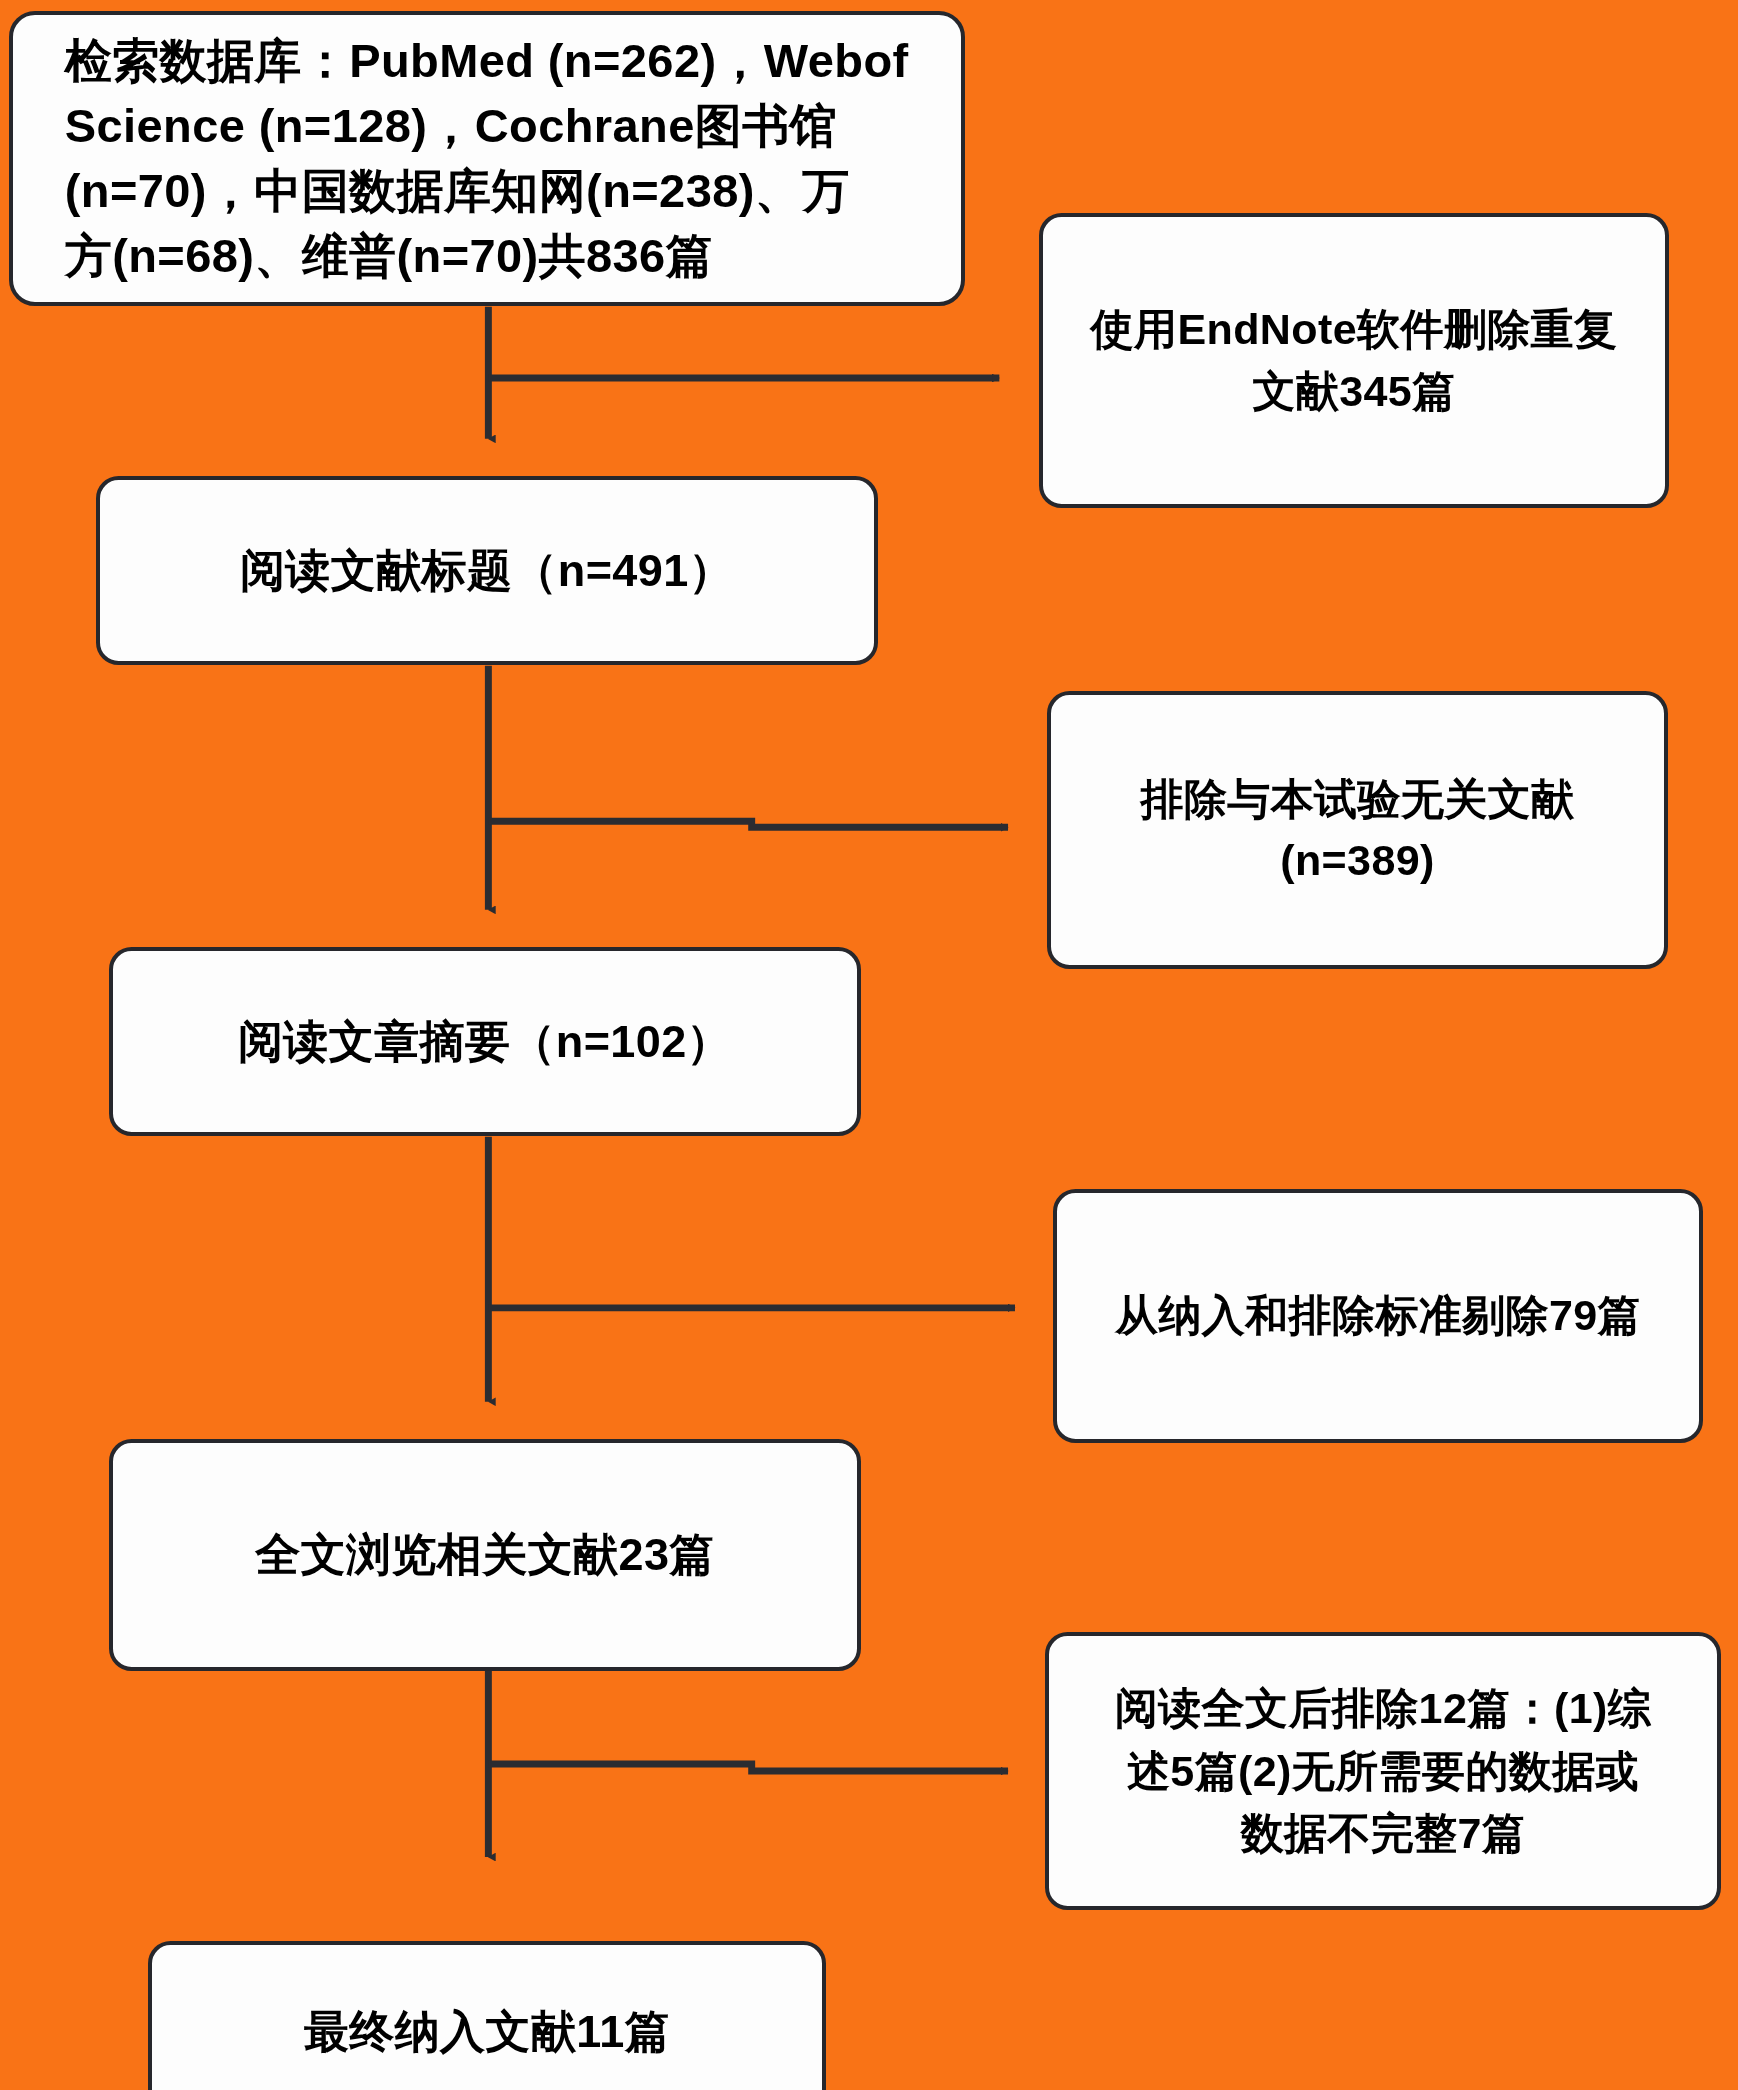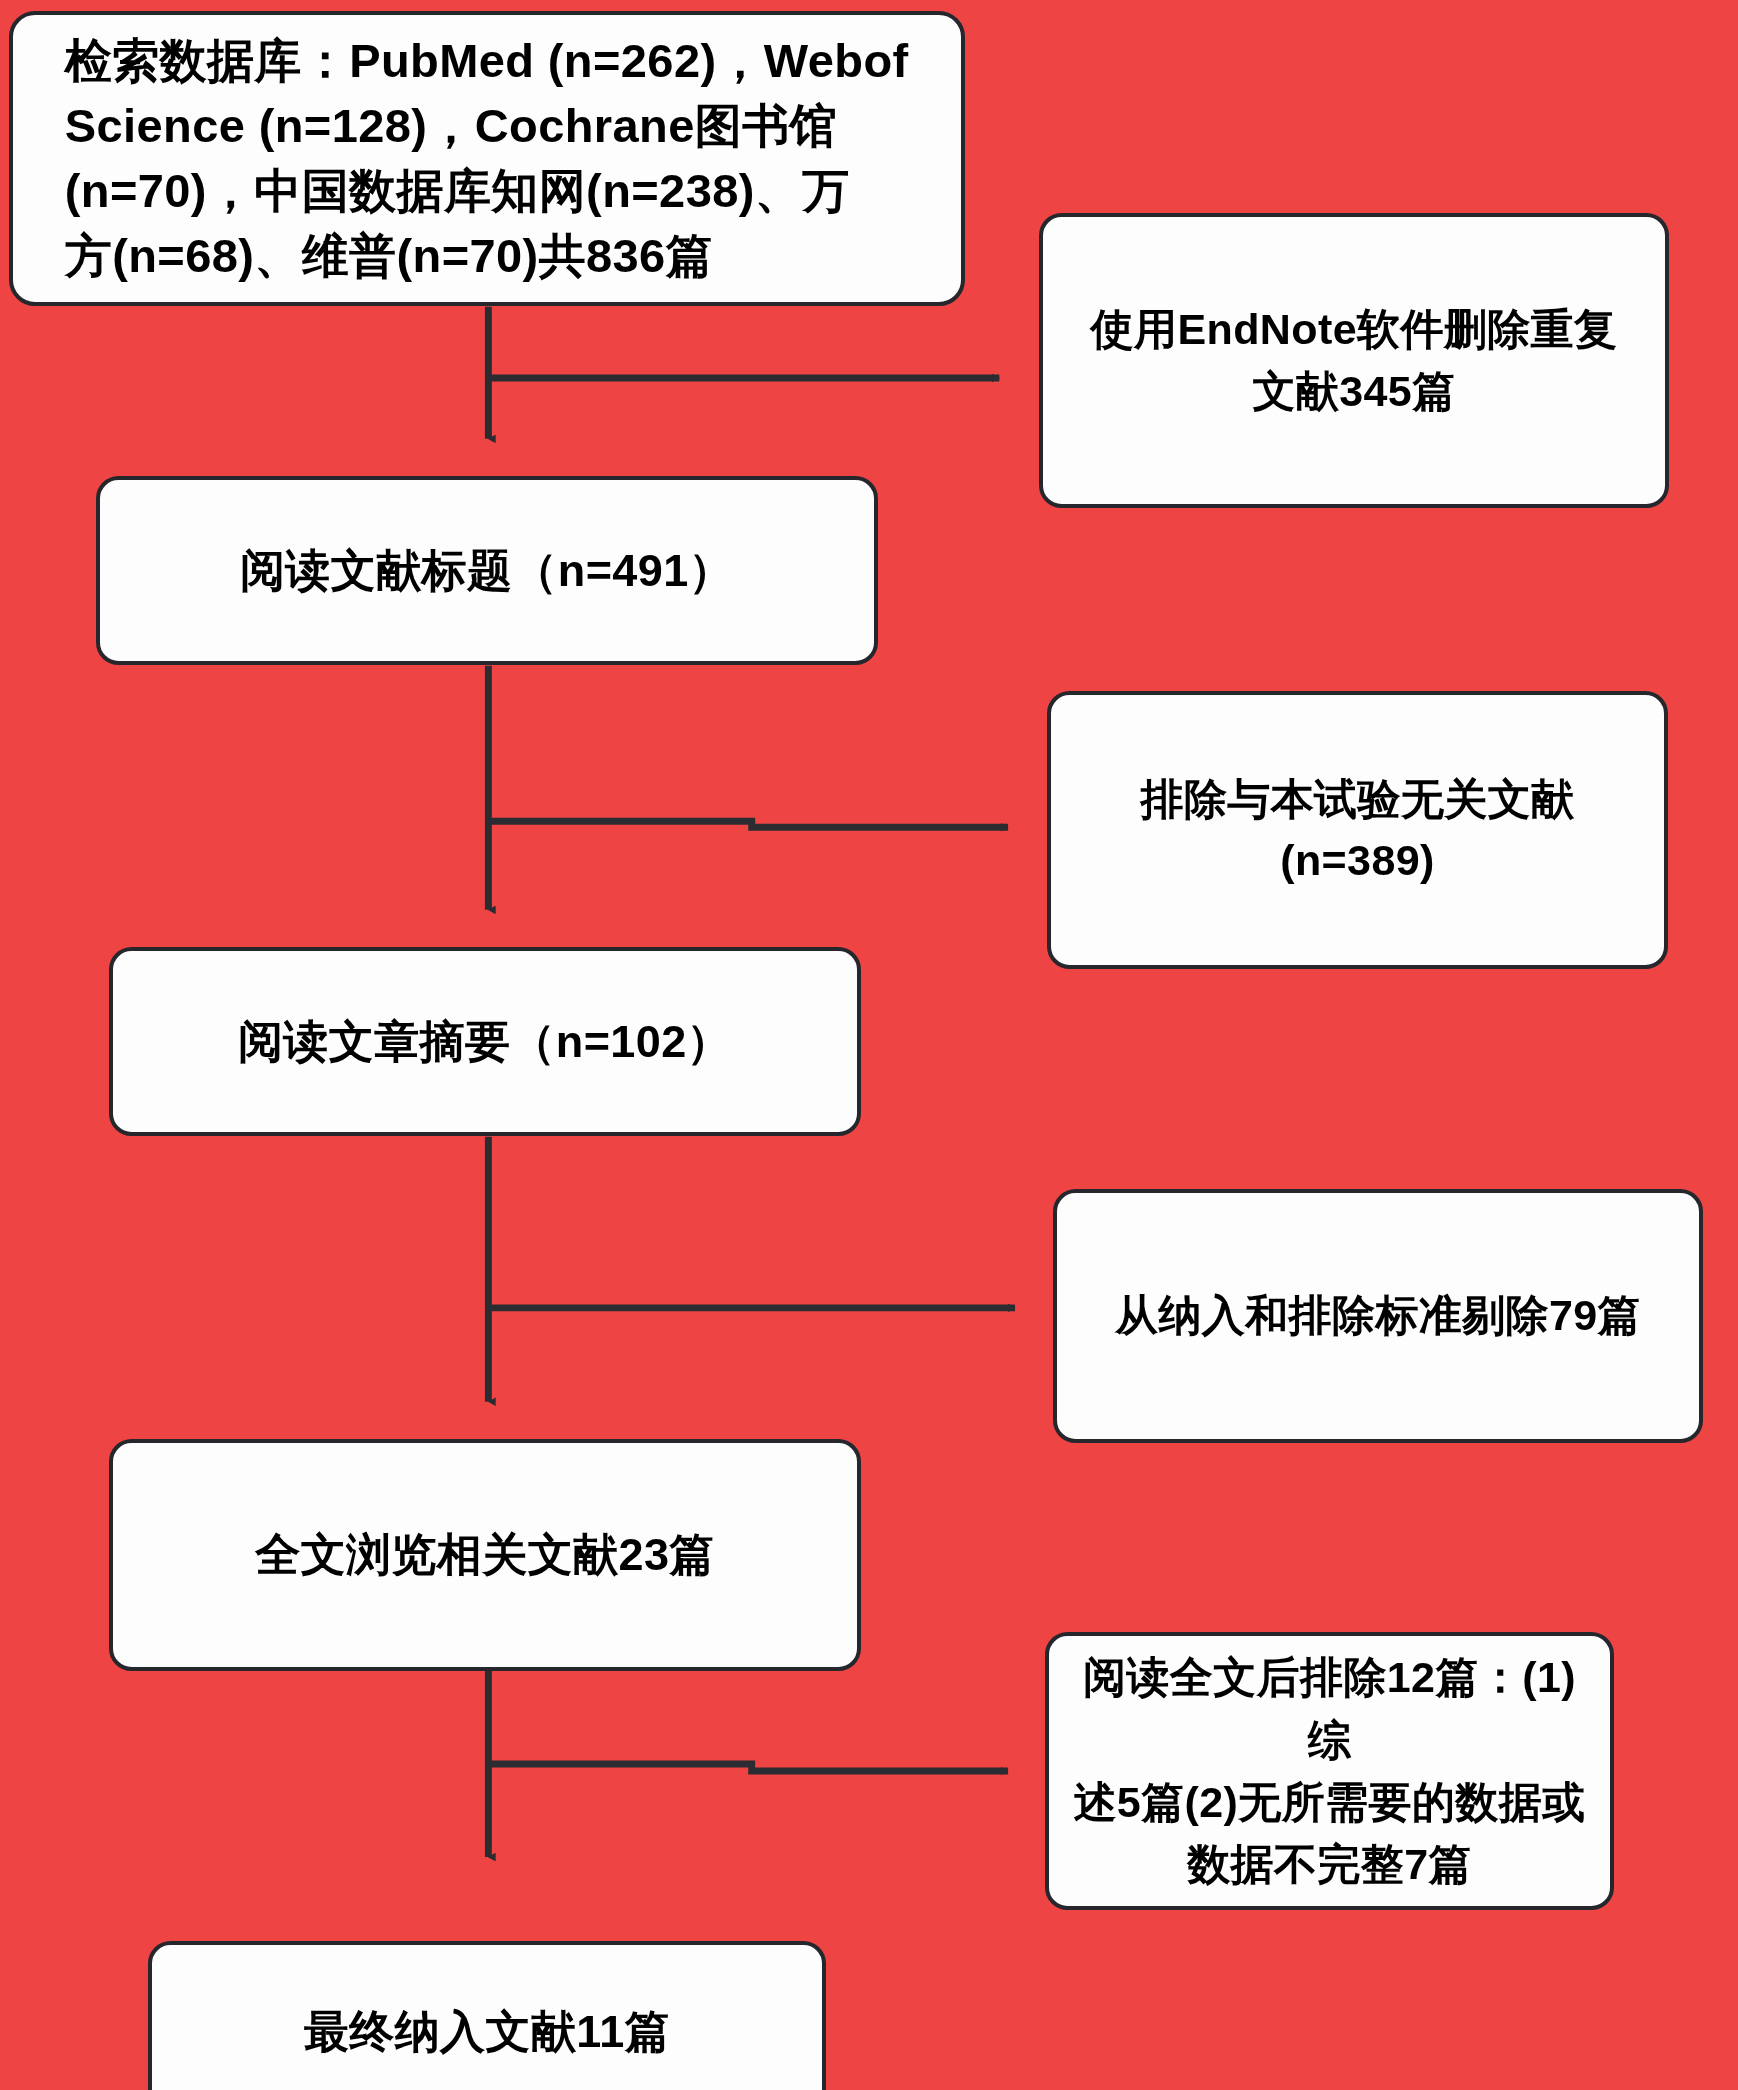--- a/index.html
+++ b/index.html
@@ -8,21 +8,21 @@
     padding: 0;
     background: #ffffff;
   }
   body {
     font-family: "Liberation Sans", "DejaVu Sans", sans-serif;
   }
   #flowchart-root {
     position: relative;
     width: 1738px;
     height: 2090px;
-    background: #ef4444;
+    background: #f97316;
     overflow: hidden;
   }
   #flow-svg {
     position: absolute;
     left: 0;
     top: 0;
     width: 1738px;
     height: 2090px;
   }
   .flow-box {
@@ -64,21 +64,21 @@
 
   #box-dedup         { left: 1039px; top: 213px;  width: 630px;  height: 295px; }
   #box-dedup .box-text         { font-size: 43px; }
 
   #box-irrelevant    { left: 1047px; top: 691px;  width: 621px;  height: 278px; }
   #box-irrelevant .box-text    { font-size: 43px; }
 
   #box-criteria      { left: 1053px; top: 1189px; width: 650px;  height: 254px; }
   #box-criteria .box-text      { font-size: 43px; }
 
-  #box-excluded-full { left: 1045px; top: 1632px; width: 569px;  height: 278px; }
+  #box-excluded-full { left: 1045px; top: 1632px; width: 676px;  height: 278px; }
   #box-excluded-full .box-text { font-size: 43px; line-height: 1.45; }
 </style>
 </head>
 <body>
 
 <div id="flowchart-root">
 
   <svg id="flow-svg" viewBox="0 0 2000 2405" aria-hidden="true">
     <defs>
       <marker id="arrowDown" markerWidth="10" markerHeight="9" refX="5" refY="8.4" orient="auto" markerUnits="userSpaceOnUse">

